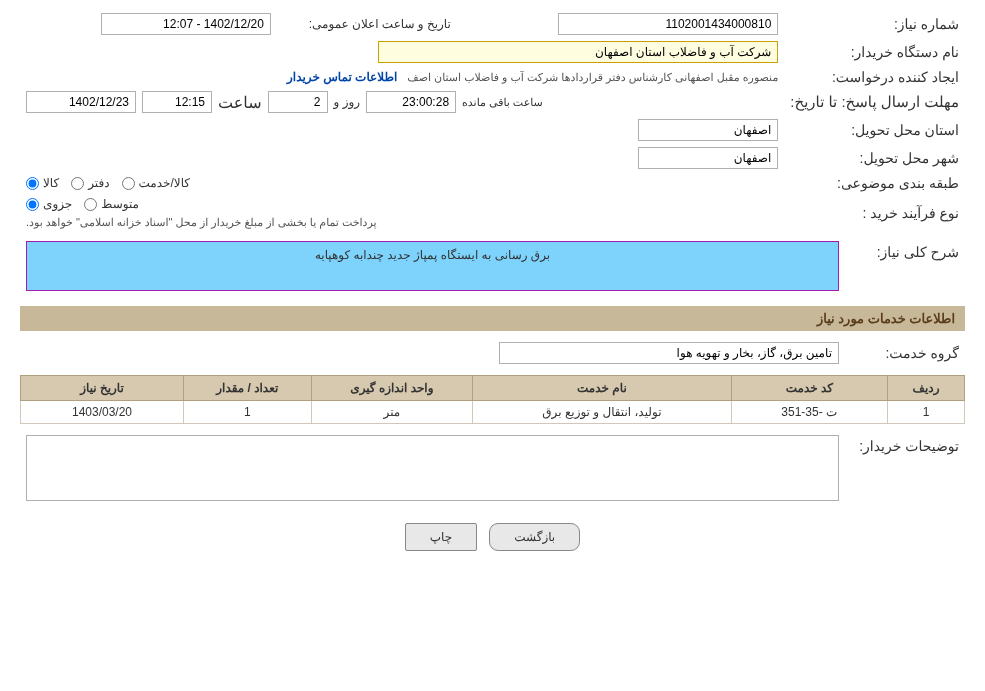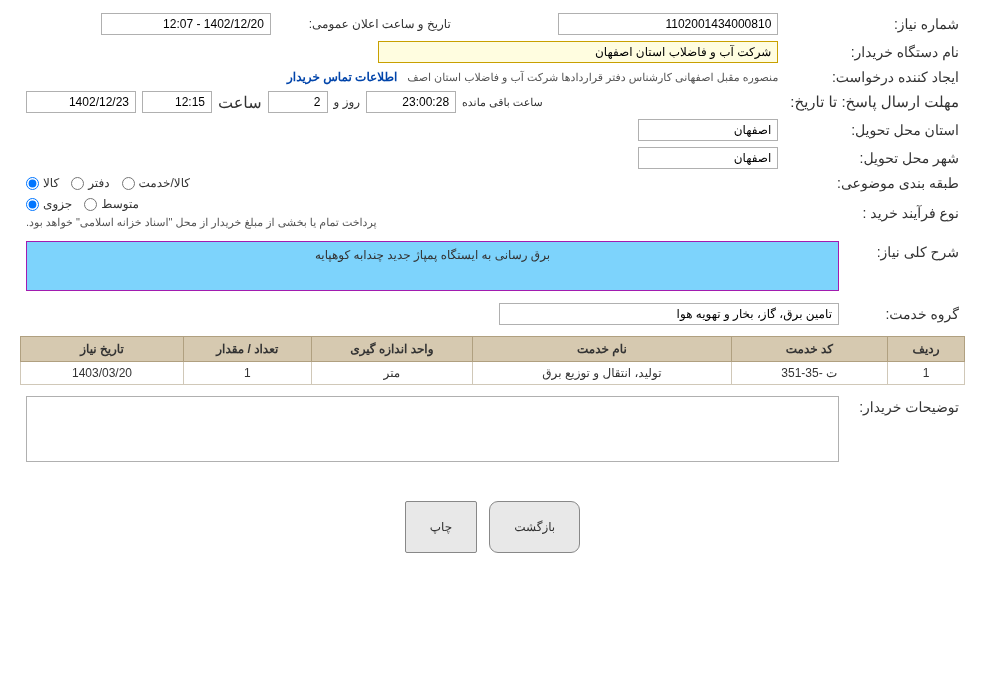--- a/index.html
+++ b/index.html
@@ -118,27 +118,26 @@
       font-size: 12px;
     }
     .services-table tr:nth-child(even) td { background: #fafaf8; }
     .btn-row {
       display: flex;
       justify-content: center;
       gap: 12px;
       margin: 16px 0 10px 0;
     }
     .btn {
-      padding: 18px 24px;
+      padding: 6px 24px;
       font-size: 12px;
       font-family: Tahoma, Arial, sans-serif;
       border: 1px solid #888;
       cursor: pointer;
       border-radius: 2px;
-      margin-top: 17px;
     }
     .btn-print {
       background: #e8e8e8;
       color: #333;
     }
     .btn-back {
       background: #e8e8e8;
       color: #333;
       border-radius: 9px;
     }
@@ -282,20 +281,21 @@
         <td class="label-cell" style="vertical-align:top; padding-top:6px;">شرح کلی نیاز:</td>
         <td>
           <div style="border:1px solid #a21caf; padding:6px; min-height:50px; background:#7dd3fc; font-size:12px; text-align:center;">
             <span>برق رسانی به ایستگاه پمپاژ جدید چندابه کوهپایه</span>
           </div>
         </td>
       </tr>
     </tbody>
       </table>
 
+    <div class="section-title">اطلاعات خدمات مورد نیاز</div>
 
     <table class="info-table" style="margin-bottom:6px;">
       <tbody>
           <tr>
         <td class="label-cell">گروه خدمت:</td>
         <td>
           <input class="input-box" style="width: 340px;" type="text" readonly="" value="تامین برق، گاز، بخار و تهویه هوا">
         </td>
       </tr>
     </tbody>

